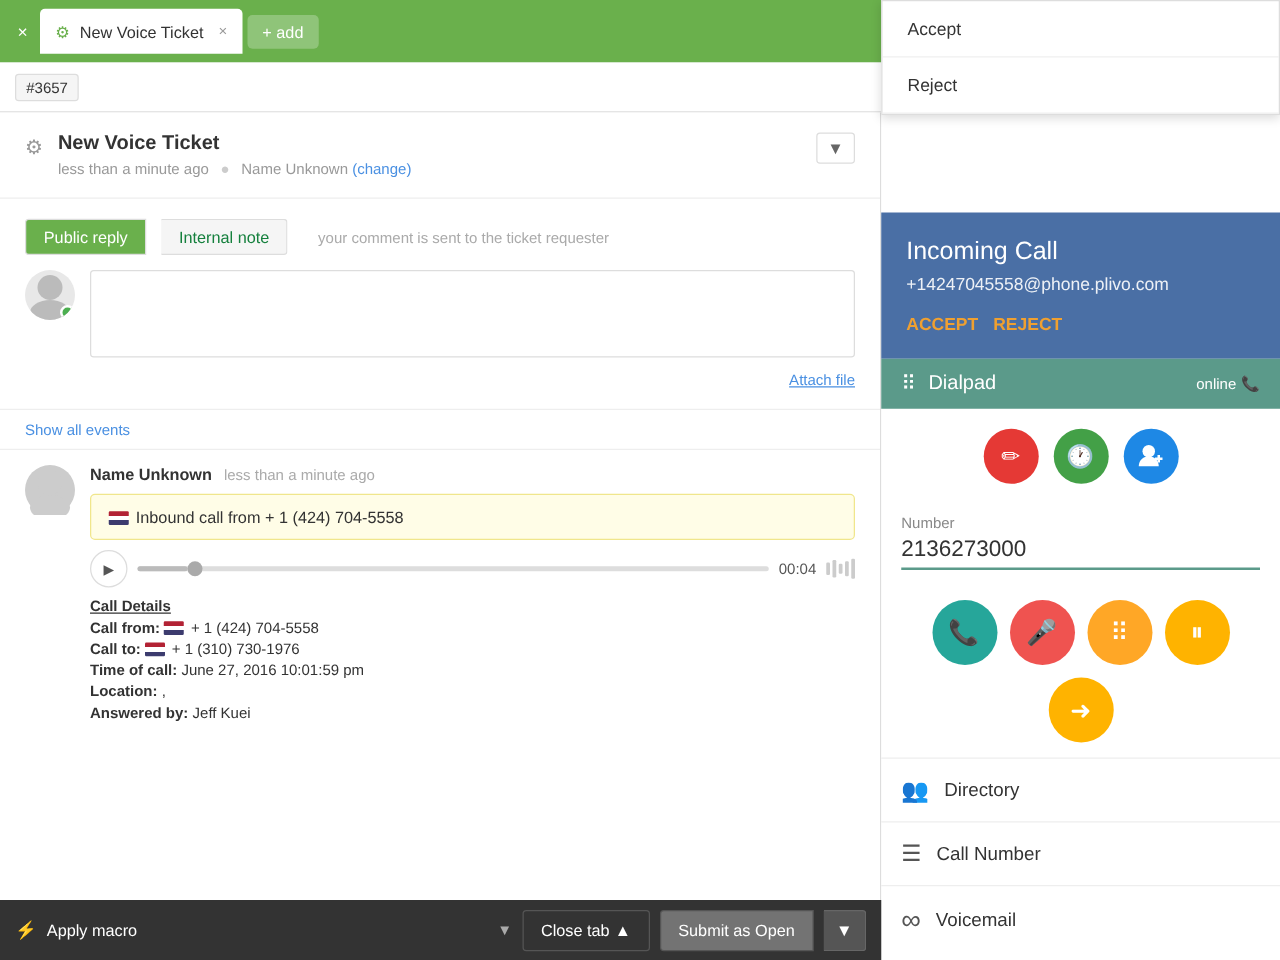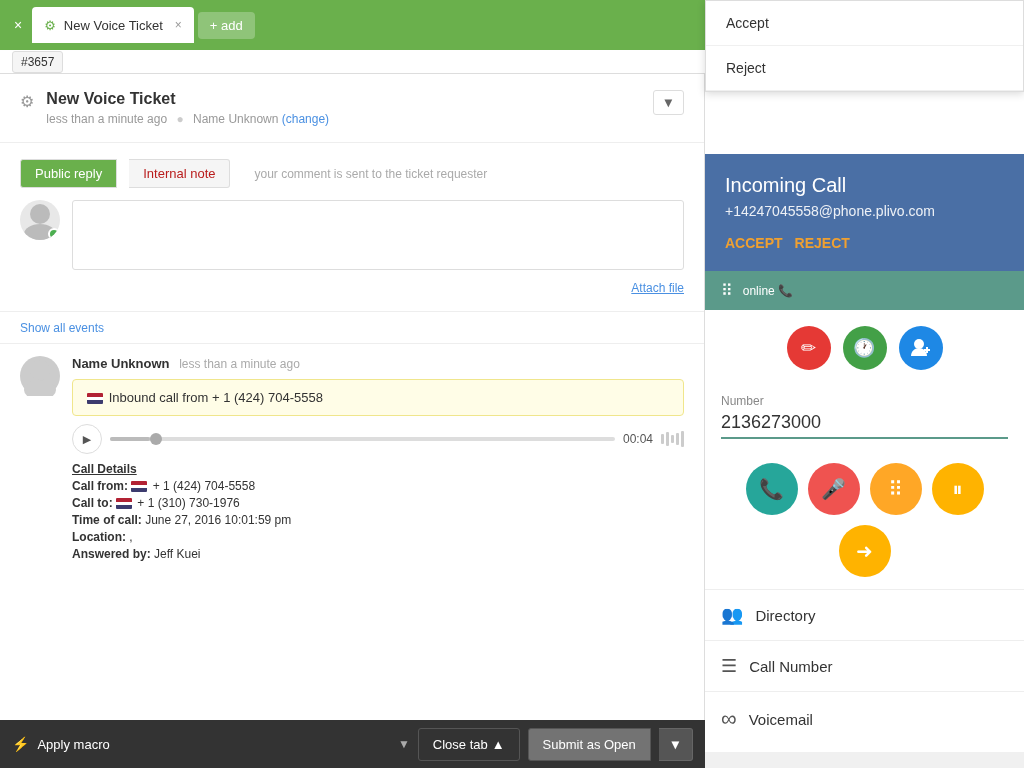--- a/index.html
+++ b/index.html
@@ -10,21 +10,21 @@
     .close-btn { color: #fff; background: none; border: none; cursor: pointer; font-size: 14px; padding: 4px 6px; }
     .tab-item { background: #fff; border-radius: 4px 4px 0 0; display: flex; align-items: center; padding: 0 12px; height: 36px; gap: 8px; font-size: 13px; color: #333; }
     .tab-item .gear-icon { color: #6ab04c; }
     .tab-close { color: #999; cursor: pointer; margin-left: 4px; font-size: 12px; }
     .add-btn { background: rgba(255,255,255,0.25); border: none; border-radius: 4px; color: #fff; padding: 6px 12px; cursor: pointer; font-size: 13px; display: flex; align-items: center; gap: 4px; }
     .top-icons { margin-left: auto; display: flex; align-items: center; gap: 16px; }
     .top-icon { color: #fff; font-size: 18px; cursor: pointer; }
     .avatar { width: 32px; height: 32px; border-radius: 50%; background: #ccc; overflow: hidden; }
 
     
-    .sub-bar { background: #fff; border-bottom: 1px solid #ddd; padding: 0 12px; display: flex; align-items: center; height: 24px; gap: 20px; }
+    .sub-bar { background: #fff; border-bottom: 1px solid #ddd; padding: 0 12px; display: flex; align-items: center; height: 40px; gap: 20px; }
     .ticket-num { background: #f5f5f5; border: 1px solid #ddd; border-radius: 3px; padding: 3px 8px; font-size: 12px; color: #333; }
     .app-label { margin-left: auto; color: #999; font-size: 12px; }
 
     
     .main-layout { display: flex; height: calc(768px - 90px); }
 
     
     .left-panel { flex: 0 0 705px; background: #fff; display: flex; flex-direction: column; overflow-y: auto; border-right: 1px solid #ddd; }
 
     
@@ -33,21 +33,21 @@
     .ticket-info { flex: 1; }
     .ticket-title { font-size: 16px; font-weight: 600; color: #333; }
     .ticket-meta { color: #999; font-size: 12px; margin-top: 4px; }
     .ticket-meta .change-link { color: #4a90e2; cursor: pointer; }
     .dropdown-btn { background: none; border: 1px solid #ddd; border-radius: 3px; padding: 4px 8px; cursor: pointer; color: #666; }
 
     
     .reply-area { padding: 16px 20px; border-bottom: 1px solid #eee; }
     .reply-tabs { display: flex; align-items: center; gap: 12px; margin-bottom: 12px; }
     .reply-tab-btn { padding: 6px 14px; border: 1px solid #ddd; background: #6ab04c; color: #fff; cursor: pointer; font-size: 13px; border-radius: 3px 0 0 3px; }
-    .reply-tab-btn.secondary { background: #f5f5f5; color: #b91c1c; border-left: none; border-radius: 0 3px 3px 0; }
+    .reply-tab-btn.secondary { background: #f5f5f5; color: #15803d; border-left: none; border-radius: 0 3px 3px 0; }
     .reply-hint { color: #aaa; font-size: 12px; margin-left: 12px; }
     .agent-avatar-wrap { display: flex; gap: 12px; }
     .agent-avatar { width: 40px; height: 40px; border-radius: 50%; background: #e8e8e8; position: relative; overflow: hidden; }
     .agent-online { width: 12px; height: 12px; background: #4caf50; border-radius: 50%; border: 2px solid #fff; position: absolute; bottom: 0; right: 0; }
     .reply-input-area { flex: 1; }
     .reply-input { width: 100%; height: 70px; border: 1px solid #ddd; border-radius: 3px; padding: 8px; resize: none; color: #aaa; font-size: 13px; }
     .reply-footer { display: flex; justify-content: flex-end; margin-top: 8px; }
     .attach-link { color: #4a90e2; font-size: 12px; text-decoration: underline; cursor: pointer; }
 
     
@@ -279,20 +279,21 @@
         <div class="incoming-title">Incoming Call</div>
         <div class="incoming-number">+14247045558@phone.plivo.com</div>
         <div class="accept-reject-row">
           <button class="accept-btn">ACCEPT</button>
           <button class="reject-btn">REJECT</button>
         </div>
       </div>
 
       <div class="dialpad-panel">
         <span class="dialpad-dots">⠿</span>
+        <span class="dialpad-title">Dialpad</span>
         <span class="online-badge">
           <span>online</span>
           <span>📞</span>
         </span>
       </div>
 
       <div class="action-btns-row">
         <button class="action-circle btn-red">✏</button>
         <button class="action-circle btn-green">🕐</button>
         <button class="action-circle btn-blue">

